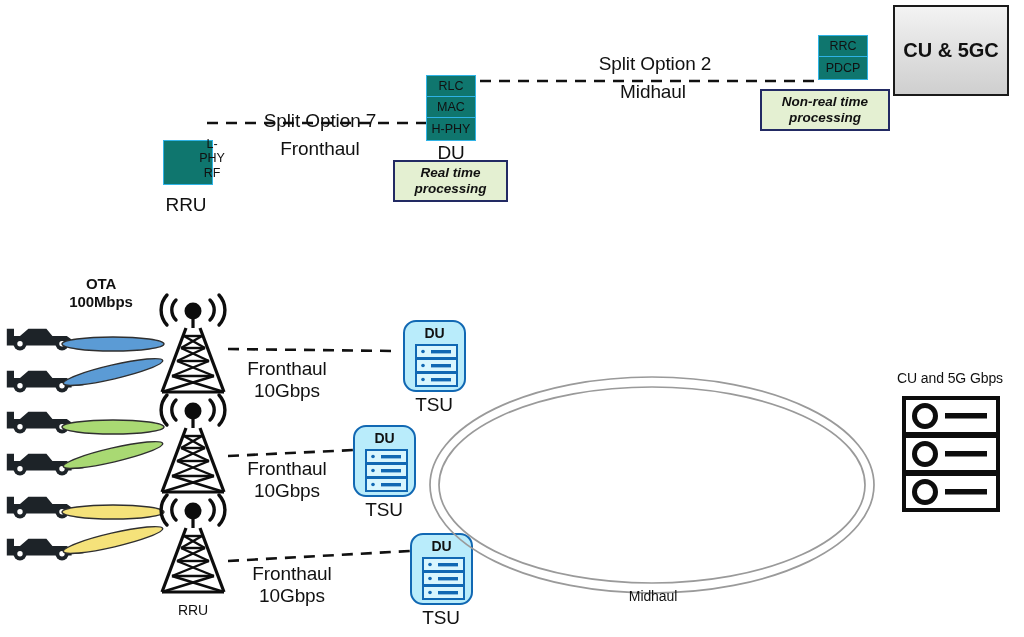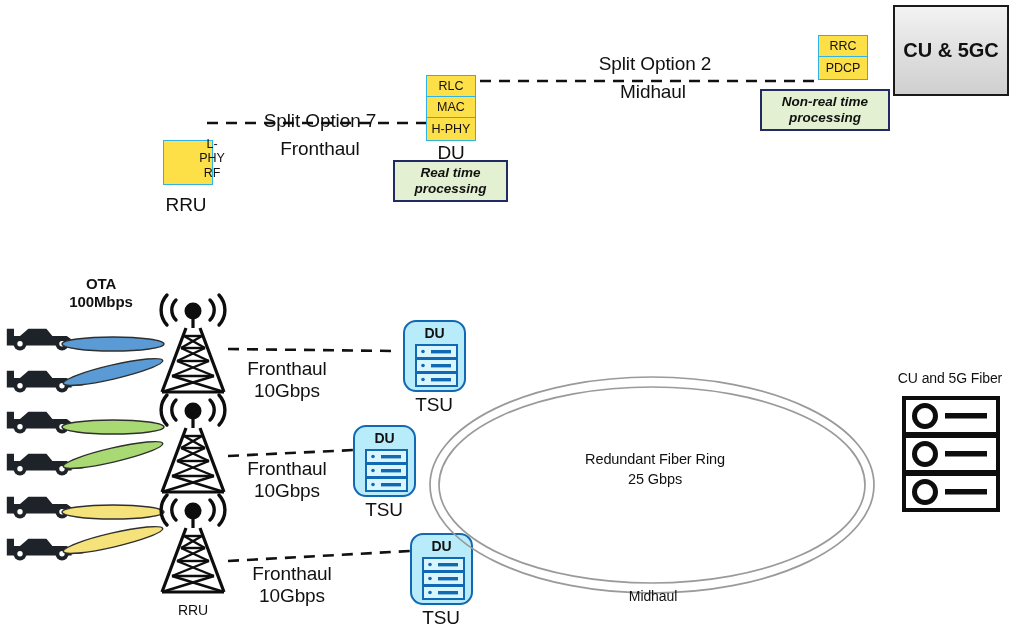--- a/index.html
+++ b/index.html
@@ -22,21 +22,21 @@
     white-space:pre-line;
     color:#111;
     letter-spacing:-0.1px;
   }
   .lbl.bold{font-weight:bold;}
 
   
   .stack{
     position:absolute;
     border:1.6px solid #2fb3e6;
-    background:#fde047;
+    background:#0f766e;
     box-sizing:border-box;
   }
   .stack .cell{
     border-bottom:1.3px solid #2fb3e6;
     box-sizing:border-box;
     font-size:12.5px;
     text-align:center;
     color:#111;
     display:flex;align-items:center;justify-content:center;
     height:21px;
@@ -352,25 +352,23 @@
     </svg>
   </div>
   <div class="lbl" style="left:405px;top:607px;width:72px;">TSU</div>
 
   <div class="lbl" style="left:155px;top:602px;width:76px;font-size:14px;">RRU</div>
 
   <svg class="abs" style="left:424px;top:372px;width:456px;height:230px;">
     <ellipse cx="228" cy="113" rx="222" ry="108" fill="none" stroke="#9a9a9a" stroke-width="1.7"></ellipse>
     <ellipse cx="228" cy="113" rx="213" ry="98" fill="none" stroke="#9a9a9a" stroke-width="1.7"></ellipse>
   </svg>
-  <div class="lbl" style="left:540px;top:450px;width:230px;font-size:14.5px;line-height:1.35;">Redundant Fiber Ring
-25 Gbps</div>
   <div class="lbl" style="left:598px;top:588px;width:110px;font-size:14px;">Midhaul</div>
 
-  <div class="lbl" style="left:880px;top:370px;width:140px;font-size:14px;">CU and 5G Fiber</div>
+  <div class="lbl" style="left:880px;top:370px;width:140px;font-size:14px;">CU and 5G Gbps</div>
 
   <svg class="abs" style="left:902px;top:396px;width:98px;height:117px;">
     <g>
       <rect x="2" y="2" width="94" height="36" fill="#ffffff" stroke="#0d0d0d" stroke-width="4"></rect>
       <circle cx="23" cy="20" r="10.5" fill="none" stroke="#0d0d0d" stroke-width="5"></circle>
       <rect x="43" y="17" width="42" height="5.5" fill="#0d0d0d"></rect>
       <rect x="2" y="40" width="94" height="36" fill="#ffffff" stroke="#0d0d0d" stroke-width="4"></rect>
       <circle cx="23" cy="58" r="10.5" fill="none" stroke="#0d0d0d" stroke-width="5"></circle>
       <rect x="43" y="55" width="42" height="5.5" fill="#0d0d0d"></rect>
       <rect x="2" y="78" width="94" height="36" fill="#ffffff" stroke="#0d0d0d" stroke-width="4"></rect>

